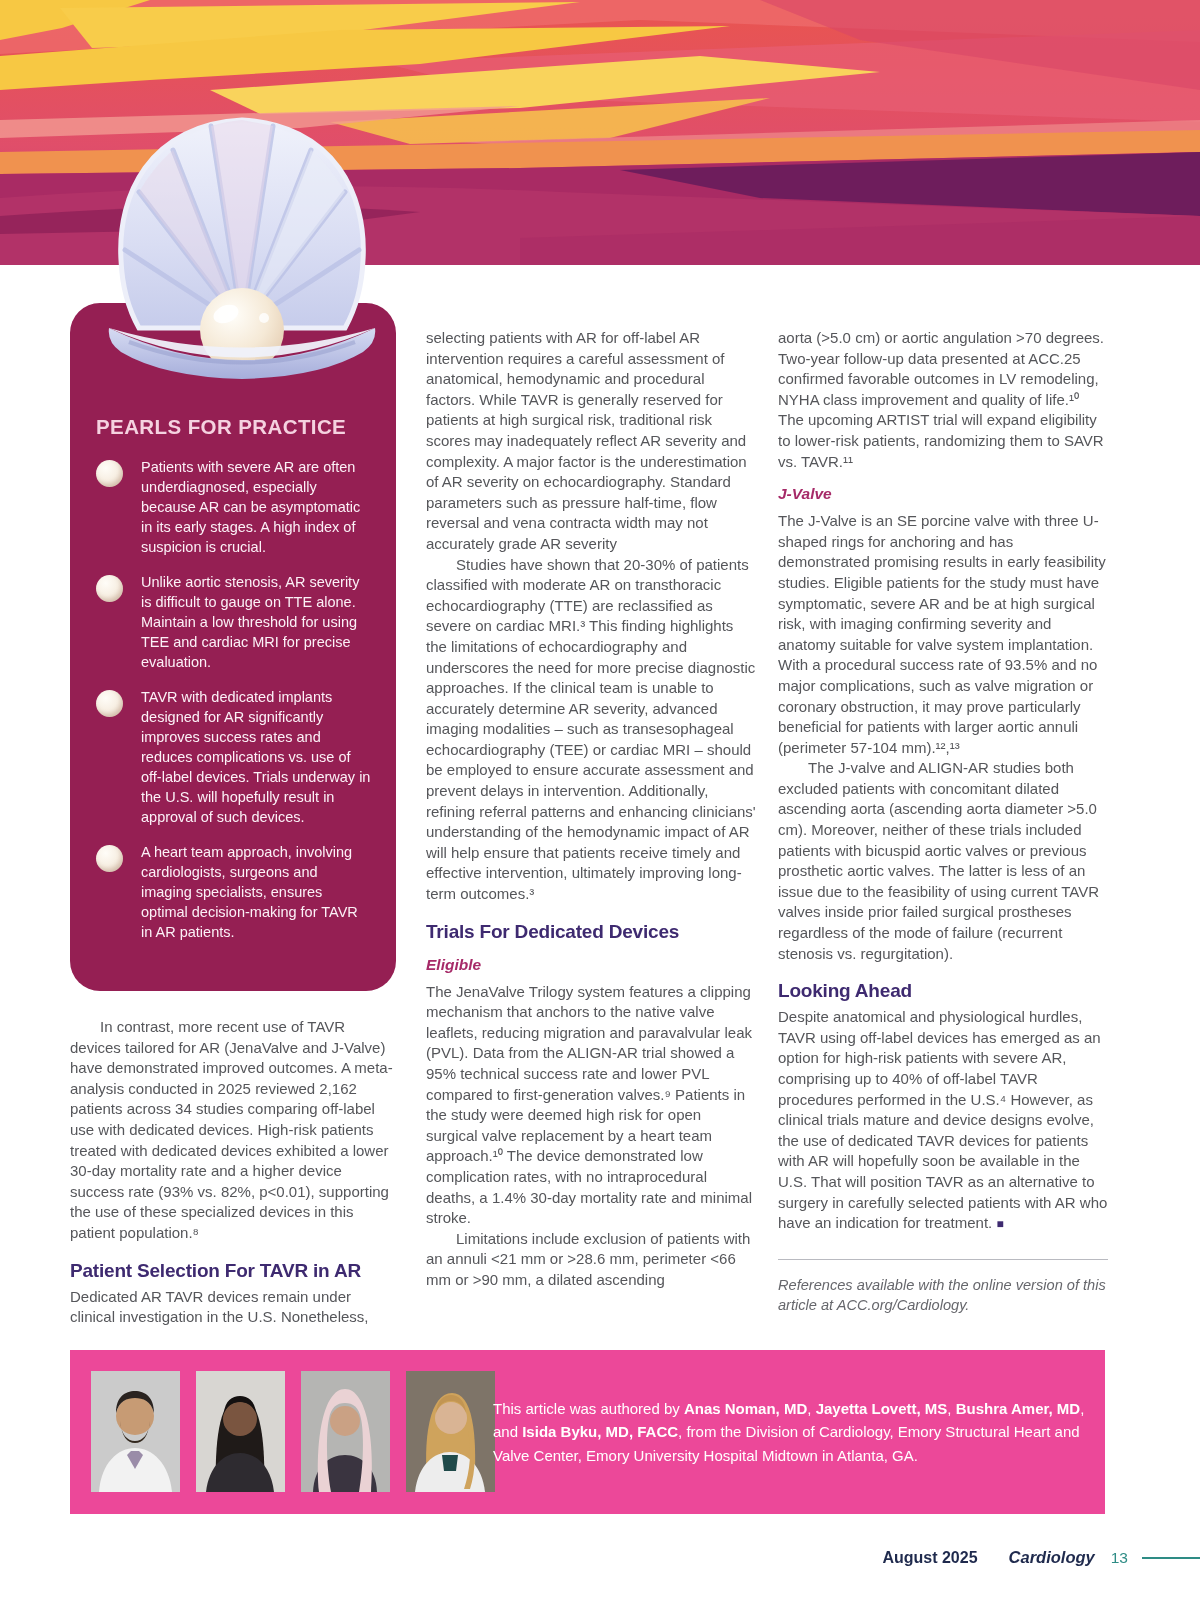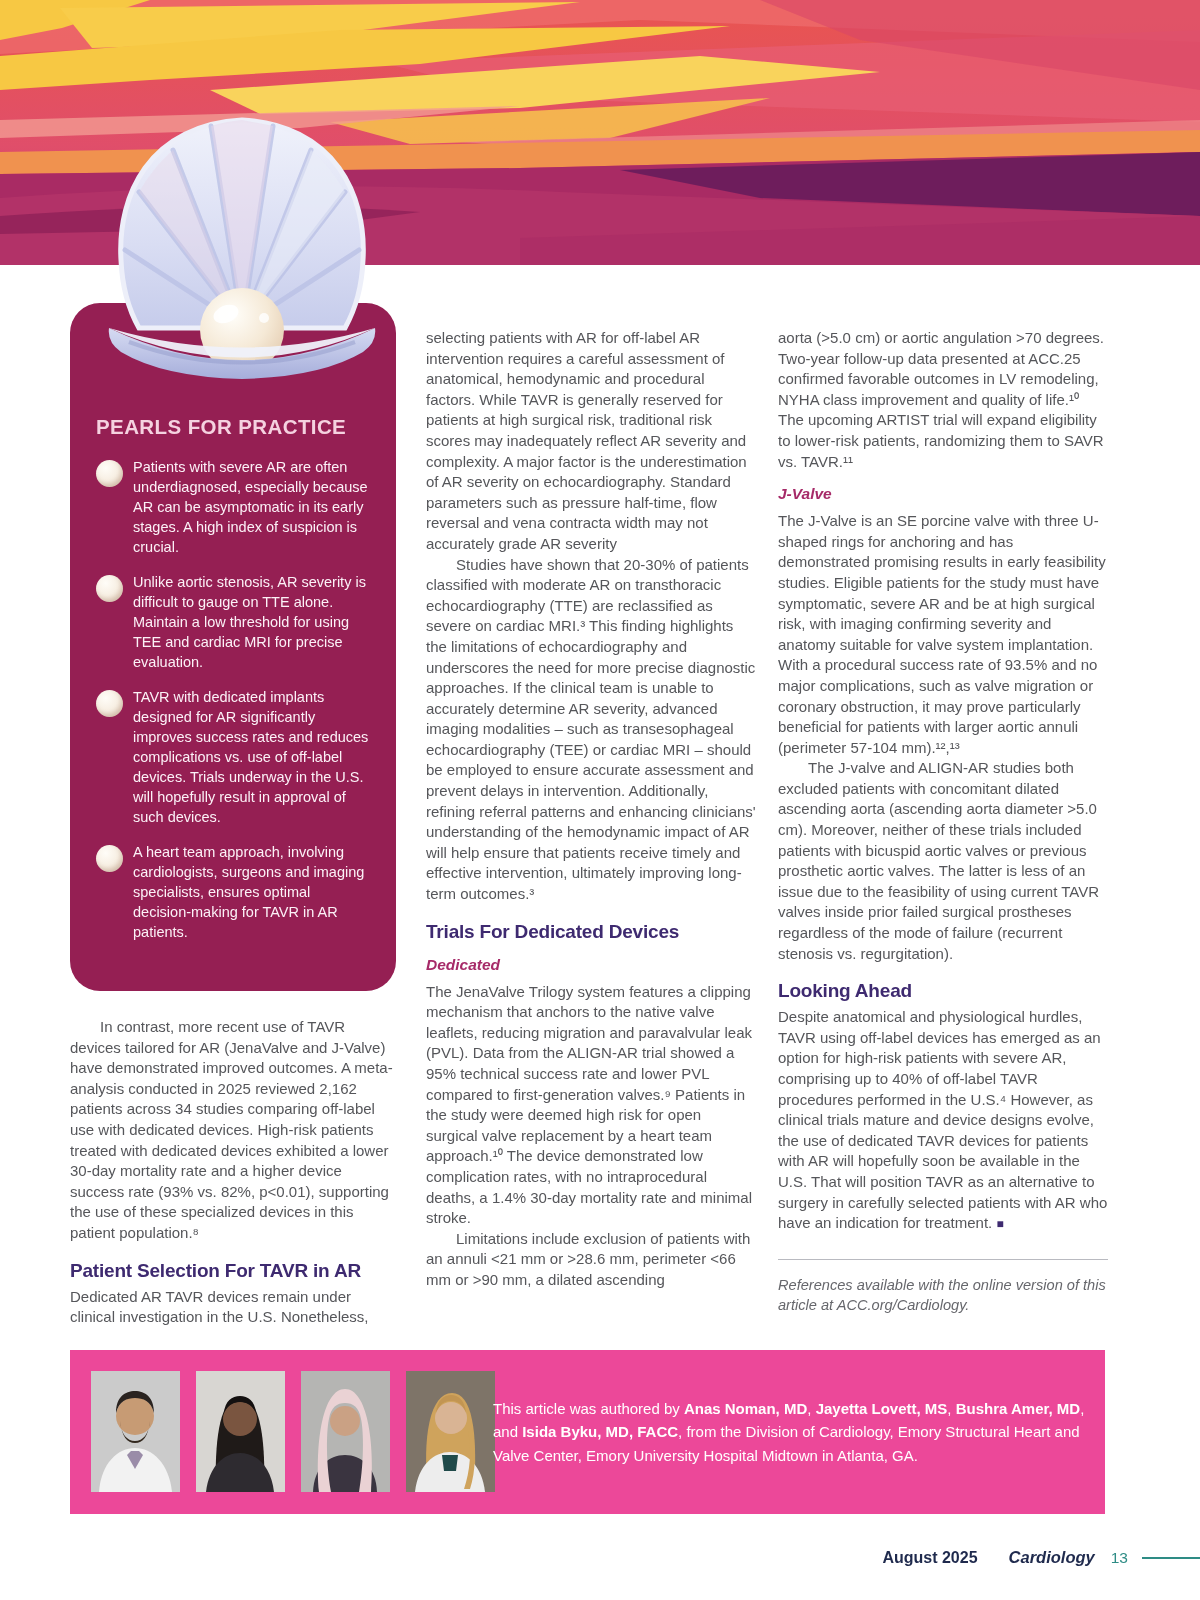--- a/index.html
+++ b/index.html
@@ -19,21 +19,21 @@
   .col2{left:426px;top:328px;width:330px;}
   .col3{left:778px;top:328px;width:330px;}
   
   .pearls{
     background:#951F53;border-radius:30px;height:688px;box-sizing:border-box;
     padding:112px 24px 24px 26px;overflow:hidden;
   }
   .pearls h2{
     margin:0 0 18px 0;font-size:20.5px;font-weight:bold;color:#F5D2E0;letter-spacing:.4px;
   }
-  .bullet{display:flex;gap:10px;margin-bottom:15px;}
+  .bullet{display:flex;gap:18px;margin-bottom:15px;}
   .pearl{
     flex:0 0 27px;width:27px;height:27px;border-radius:50%;margin-top:3px;
     background:radial-gradient(circle at 36% 30%, #fffdf8 0%, #f7efe3 48%, #e5d2c0 100%);
     box-shadow:inset -2px -3px 4px rgba(150,110,85,.28);
   }
   .bullet p{margin:0;font-size:14.5px;line-height:1.38;color:#FCF1F7;}
   
   .body{margin:0;font-size:15px;line-height:20.6px;color:#55565A;}
   .indent{text-indent:30px;}
   .mt{margin-top:26px;}
@@ -162,21 +162,21 @@
   </section>
   <p class="body indent mt">In contrast, more recent use of TAVR devices tailored for AR (JenaValve and J-Valve) have demonstrated improved outcomes. A meta-analysis conducted in 2025 reviewed 2,162 patients across 34 studies comparing off-label use with dedicated devices. High-risk patients treated with dedicated devices exhibited a lower 30-day mortality rate and a higher device success rate (93% vs. 82%, p&lt;0.01), supporting the use of these specialized devices in this patient population.⁸</p>
   <h3 class="heading">Patient Selection For TAVR in AR</h3>
   <p class="body">Dedicated AR TAVR devices remain under clinical investigation in the U.S.  Nonetheless,</p>
 </div>
 
 <div class="col col2">
   <p class="body">selecting patients with AR for off-label AR intervention requires a careful assessment of anatomical, hemodynamic and procedural factors. While TAVR is generally reserved for patients at high surgical risk, traditional risk scores may inadequately reflect AR severity and complexity. A major factor is the underestimation of AR severity on echocardiography. Standard parameters such as pressure half-time, flow reversal and vena contracta width may not accurately grade AR severity</p>
   <p class="body indent">Studies have shown that 20-30% of patients classified with moderate AR on transthoracic echocardiography (TTE) are reclassified as severe on cardiac MRI.³ This finding highlights the limitations of echocardiography and underscores the need for more precise diagnostic approaches. If the clinical team is unable to accurately determine AR severity, advanced imaging modalities – such as transesophageal echocardiography (TEE) or cardiac MRI – should be employed to ensure accurate assessment and prevent delays in intervention. Additionally, refining referral patterns and enhancing clinicians' understanding of the hemodynamic impact of AR will help ensure that patients receive timely and effective intervention, ultimately improving long-term outcomes.³</p>
   <h3 class="heading">Trials For Dedicated Devices</h3>
-  <h4 class="subhead">Dedicated</h4>
+  <h4 class="subhead">Eligible</h4>
   <p class="body">The JenaValve Trilogy system features a clipping mechanism that anchors to the native valve leaflets, reducing migration and paravalvular leak (PVL). Data from the ALIGN-AR trial showed a 95% technical success rate and lower PVL compared to first-generation valves.⁹ Patients in the study were deemed high risk for open surgical valve replacement by a heart team approach.¹⁰ The device demonstrated low complication rates, with no intraprocedural deaths, a 1.4% 30-day mortality rate and minimal stroke.</p>
   <p class="body indent">Limitations include exclusion of patients with an annuli &lt;21 mm or &gt;28.6 mm, perimeter &lt;66 mm or &gt;90 mm, a dilated ascending</p>
 </div>
 
 <div class="col col3">
   <p class="body">aorta (&gt;5.0 cm) or aortic angulation &gt;70 degrees. Two-year follow-up data presented at ACC.25 confirmed favorable outcomes in LV remodeling, NYHA class improvement and quality of life.¹⁰ The upcoming ARTIST trial will expand eligibility to lower-risk patients, randomizing them to SAVR vs. TAVR.¹¹</p>
   <h4 class="subhead">J-Valve</h4>
   <p class="body">The J-Valve is an SE porcine valve with three U-shaped rings for anchoring and has demonstrated promising results in early feasibility studies. Eligible patients for the study must have symptomatic, severe AR and be at high surgical risk, with imaging confirming severity and anatomy suitable for valve system implantation. With a procedural success rate of 93.5% and no major complications, such as valve migration or coronary obstruction, it may prove particularly beneficial for patients with larger aortic annuli (perimeter 57-104 mm).¹²,¹³</p>
   <p class="body indent">The J-valve and ALIGN-AR studies both excluded patients with concomitant dilated ascending aorta (ascending aorta diameter &gt;5.0 cm). Moreover, neither of these trials included patients with bicuspid aortic valves or previous prosthetic aortic valves. The latter is less of an issue due to the feasibility of using current TAVR valves inside prior failed surgical prostheses regardless of the mode of failure (recurrent stenosis vs. regurgitation).</p>
   <h3 class="heading">Looking Ahead</h3>

